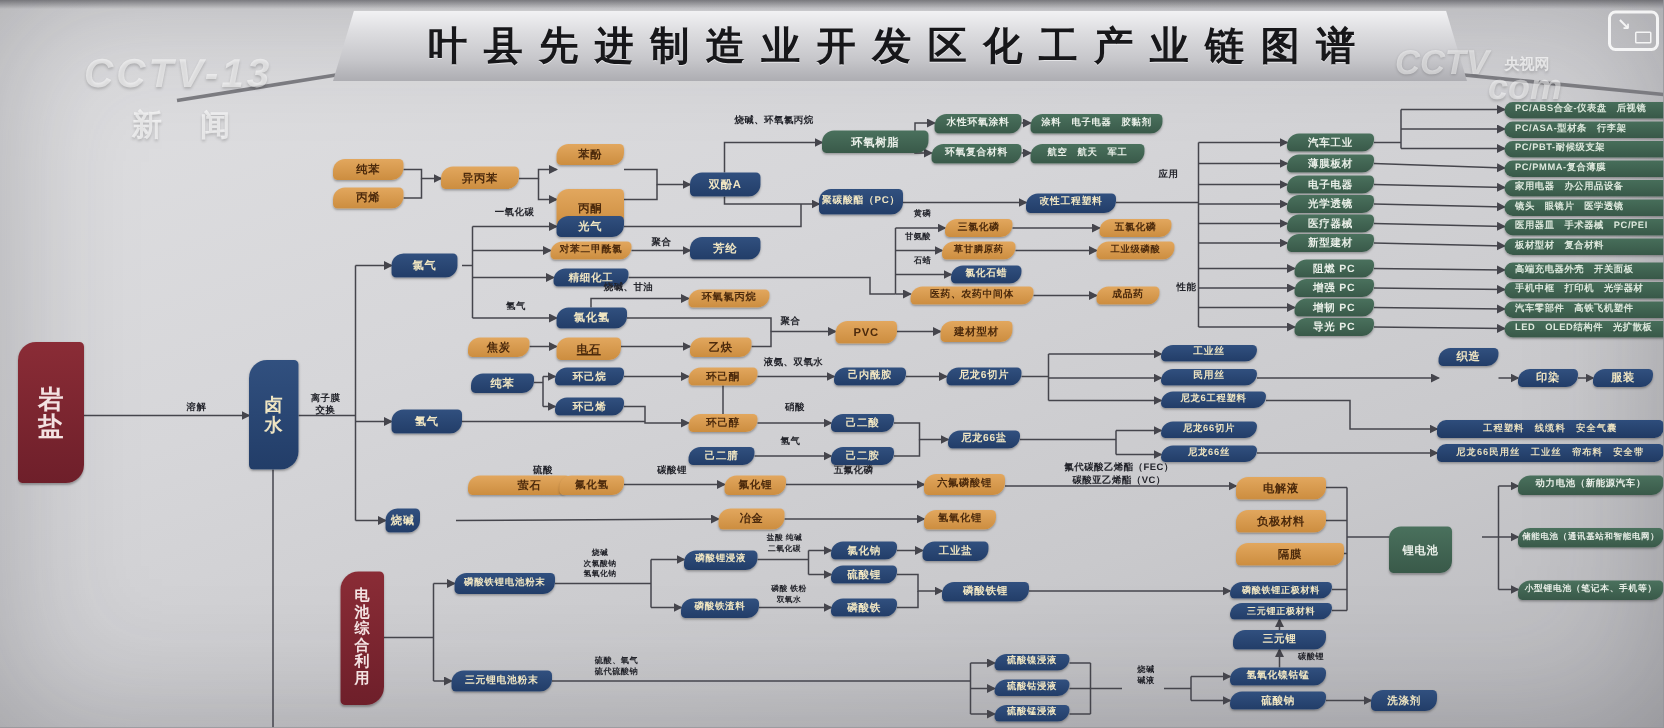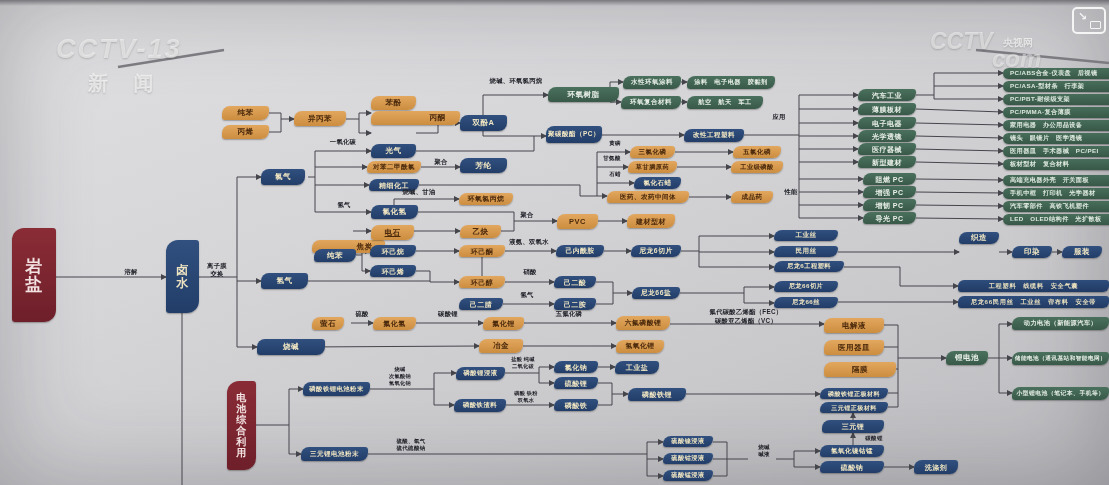--- a/index.html
+++ b/index.html
@@ -203,61 +203,64 @@
       <polyline points="713,476 727,476" class="edge"></polyline>
       <polyline points="727,442 727,476" class="edge"></polyline>
       <polyline points="727,459 748,459" class="edge"></polyline>
       <polyline points="776,459 794,459" class="edge"></polyline>
       <polyline points="794,451 794,467" class="edge"></polyline>
       <polyline points="794,451 820,451" class="edge" marker-end="url(#arw)"></polyline>
       <polyline points="794,467 820,467" class="edge" marker-end="url(#arw)"></polyline>
       <polyline points="884,467 914,467" class="edge" marker-end="url(#arw)"></polyline>
     </svg>
 
+  <div id="banner">
+    <h1>叶县先进制造业开发区化工产业链图谱</h1>
+  </div>
 
   <div class="wm" id="wm-left">CCTV-13</div>
   <div class="wm" id="wm-left-sub">新 闻</div>
   <div class="wm" id="wm-right">CCTV</div>
   <div class="wm" id="wm-right-name">央视网</div>
   <div class="wm" id="wm-right-com">com</div>
 
   <div id="pip">
       <span class="arr">↘</span>
     </div>
 <div class="node t-r vert" style="left: 12px; top: 228px; width: 44px; height: 94px; font-size: 17px;">
       <span>岩</span>
       <span>盐</span>
     </div>
     <div class="node t-b vert" style="left: 166px; top: 240px; width: 33px; height: 73px; font-size: 12px;">
       <span>卤</span>
       <span>水</span>
     </div>
     <div class="node t-b" style="left: 261px; top: 169px; width: 44px; height: 16px;">氯气</div>
     <div class="node t-b" style="left: 261px; top: 273px; width: 47px; height: 16px;">氢气</div>
-    <div class="node t-b" style="left: 257px; top: 339px; width: 68px; height: 16px;">烧碱</div>
+    <div class="node t-b" style="left: 257px; top: 339px; width: 23px; height: 16px;">烧碱</div>
     <div class="node t-o" style="left: 222px; top: 106px; width: 47px; height: 14px;">纯苯</div>
     <div class="node t-o" style="left: 222px; top: 125px; width: 47px; height: 14px;">丙烯</div>
     <div class="node t-o" style="left: 294px; top: 111px; width: 52px; height: 15px;">异丙苯</div>
     <div class="node t-o" style="left: 371px; top: 96px; width: 45px; height: 14px;">苯酚</div>
-    <div class="node t-o" style="left: 371px; top: 111px; width: 45px; height: 14px; padding-left: 44px;">丙酮</div>
+    <div class="node t-o" style="left: 371px; top: 126px; width: 45px; height: 26px;">丙酮</div>
     <div class="node t-b" style="left: 460px; top: 115px; width: 47px; height: 16px;">双酚A</div>
     <div class="node t-g" style="left: 548px; top: 87px; width: 71px; height: 15px;">环氧树脂</div>
     <div class="node t-g" style="left: 623px; top: 76px; width: 58px; height: 13px; font-size: 6.5px;">水性环氧涂料</div>
     <div class="node t-g" style="left: 621px; top: 96px; width: 60px; height: 13px; font-size: 6.5px;">环氧复合材料</div>
     <div class="node t-g" style="left: 687px; top: 76px; width: 88px; height: 13px; font-size: 6.2px;">涂料　电子电器　胶黏剂</div>
     <div class="node t-g" style="left: 687px; top: 96px; width: 76px; height: 13px; font-size: 6.2px;">航空　航天　军工</div>
     <div class="node t-b" style="left: 546px; top: 126px; width: 56px; height: 17px; font-size: 6.5px;">聚碳酸酯（PC）</div>
     <div class="node t-b" style="left: 684px; top: 129px; width: 60px; height: 13px; font-size: 6.5px;">改性工程塑料</div>
     <div class="node t-b" style="left: 371px; top: 144px; width: 45px; height: 14px;">光气</div>
     <div class="node t-o" style="left: 367px; top: 161px; width: 54px; height: 12px; font-size: 6.5px;">对苯二甲酰氯</div>
     <div class="node t-b" style="left: 460px; top: 158px; width: 47px; height: 15px;">芳纶</div>
     <div class="node t-b" style="left: 369px; top: 179px; width: 50px; height: 12px; font-size: 7px;">精细化工</div>
     <div class="node t-b" style="left: 371px; top: 205px; width: 47px; height: 14px;">氯化氢</div>
     <div class="node t-o" style="left: 459px; top: 193px; width: 54px; height: 12px; font-size: 6.8px;">环氧氯丙烷</div>
-    <div class="node t-o" style="left: 312px; top: 240px; width: 41px; height: 13px; padding-left: 32px;">焦炭</div>
+    <div class="node t-o" style="left: 312px; top: 225px; width: 41px; height: 13px;">焦炭</div>
     <div class="node t-o" style="left: 371px; top: 225px; width: 43px; height: 15px; text-decoration: underline;">电石</div>
     <div class="node t-o" style="left: 460px; top: 225px; width: 41px; height: 13px;">乙炔</div>
     <div class="node t-o" style="left: 557px; top: 214px; width: 41px; height: 15px;">PVC</div>
     <div class="node t-o" style="left: 627px; top: 214px; width: 48px; height: 14px; font-size: 7px;">建材型材</div>
     <div class="node t-o" style="left: 630px; top: 146px; width: 45px; height: 12px; font-size: 6.5px;">三氯化磷</div>
     <div class="node t-o" style="left: 733px; top: 146px; width: 48px; height: 12px; font-size: 6.5px;">五氯化磷</div>
     <div class="node t-o" style="left: 628px; top: 161px; width: 49px; height: 12px; font-size: 6.2px;">草甘膦原药</div>
     <div class="node t-o" style="left: 731px; top: 161px; width: 52px; height: 12px; font-size: 6.2px;">工业级磷酸</div>
     <div class="node t-b" style="left: 634px; top: 177px; width: 47px; height: 12px; font-size: 6.5px;">氯化石蜡</div>
     <div class="node t-o" style="left: 607px; top: 191px; width: 82px; height: 12px; font-size: 6.5px;">医药、农药中间体</div>
@@ -276,40 +279,40 @@
     <div class="node t-b" style="left: 554px; top: 298px; width: 42px; height: 12px; font-size: 7px;">己二胺</div>
     <div class="node t-b" style="left: 632px; top: 287px; width: 48px; height: 12px; font-size: 6.8px;">尼龙66盐</div>
     <div class="node t-b" style="left: 774px; top: 281px; width: 64px; height: 11px; font-size: 6.2px;">尼龙66切片</div>
     <div class="node t-b" style="left: 774px; top: 297px; width: 64px; height: 11px; font-size: 6.2px;">尼龙66丝</div>
     <div class="node t-b" style="left: 459px; top: 298px; width: 44px; height: 12px; font-size: 7px;">己二腈</div>
     <div class="node t-b" style="left: 959px; top: 232px; width: 40px; height: 12px;">织造</div>
     <div class="node t-b" style="left: 1012px; top: 246px; width: 40px; height: 12px;">印染</div>
     <div class="node t-b" style="left: 1062px; top: 246px; width: 40px; height: 12px;">服装</div>
     <div class="node t-bw" style="left: 958px; top: 280px; width: 151px; height: 12px;">工程塑料　线缆料　安全气囊</div>
     <div class="node t-bw" style="left: 958px; top: 296px; width: 151px; height: 12px;">尼龙66民用丝　工业丝　帘布料　安全带</div>
-    <div class="node t-o" style="left: 312px; top: 317px; width: 32px; height: 13px;">萤石</div>
+    <div class="node t-o" style="left: 312px; top: 317px; width: 54px; height: 13px; padding-left: 14px;">萤石</div>
     <div class="node t-o" style="left: 373px; top: 317px; width: 43px; height: 13px; font-size: 7px;">氟化氢</div>
     <div class="node t-o" style="left: 483px; top: 317px; width: 41px; height: 13px; font-size: 7px;">氟化锂</div>
     <div class="node t-o" style="left: 616px; top: 316px; width: 54px; height: 14px; font-size: 6.8px;">六氟磷酸锂</div>
     <div class="node t-o" style="left: 824px; top: 318px; width: 60px; height: 15px;">电解液</div>
-    <div class="node t-o" style="left: 824px; top: 340px; width: 60px; height: 15px;">医用器皿</div>
+    <div class="node t-o" style="left: 824px; top: 340px; width: 60px; height: 15px;">负极材料</div>
     <div class="node t-o" style="left: 824px; top: 362px; width: 72px; height: 15px;">隔膜</div>
     <div class="node t-o" style="left: 616px; top: 340px; width: 48px; height: 13px; font-size: 6.8px;">氢氧化锂</div>
     <div class="node t-b" style="left: 615px; top: 361px; width: 44px; height: 13px; font-size: 7px;">工业盐</div>
     <div class="node t-o" style="left: 479px; top: 339px; width: 44px; height: 14px;">冶金</div>
     <div class="node t-b" style="left: 303px; top: 382px; width: 67px; height: 14px; font-size: 6.3px;">磷酸铁锂电池粉末</div>
     <div class="node t-b" style="left: 456px; top: 367px; width: 49px; height: 13px; font-size: 6.3px;">磷酸锂浸液</div>
     <div class="node t-b" style="left: 554px; top: 361px; width: 44px; height: 12px; font-size: 7px;">氯化钠</div>
     <div class="node t-b" style="left: 554px; top: 377px; width: 44px; height: 12px; font-size: 7px;">硫酸锂</div>
     <div class="node t-b" style="left: 454px; top: 399px; width: 52px; height: 13px; font-size: 6.3px;">磷酸铁渣料</div>
     <div class="node t-b" style="left: 554px; top: 399px; width: 44px; height: 12px; font-size: 7px;">磷酸铁</div>
     <div class="node t-b" style="left: 628px; top: 388px; width: 58px; height: 13px; font-size: 7px;">磷酸铁锂</div>
     <div class="node t-b" style="left: 820px; top: 388px; width: 68px; height: 11px; font-size: 6px;">磷酸铁锂正极材料</div>
     <div class="node t-b" style="left: 820px; top: 402px; width: 68px; height: 11px; font-size: 6px;">三元锂正极材料</div>
-    <div class="node t-g" style="left: 946px; top: 351px; width: 42px; height: 14px;">锂电池</div>
+    <div class="node t-g" style="left: 926px; top: 351px; width: 42px; height: 31px;">锂电池</div>
     <div class="node t-g" style="left: 1012px; top: 317px; width: 97px; height: 13px; font-size: 6.2px;">动力电池（新能源汽车）</div>
     <div class="node t-g" style="left: 1012px; top: 352px; width: 97px; height: 13px; font-size: 5.6px;">储能电池（通讯基站和智能电网）</div>
     <div class="node t-g" style="left: 1012px; top: 387px; width: 97px; height: 13px; font-size: 5.8px;">小型锂电池（笔记本、手机等）</div>
     <div class="node t-r vert" style="left: 227px; top: 381px; width: 29px; height: 89px; font-size: 10px;">
       <span>电</span>
       <span>池</span>
       <span>综</span>
       <span>合</span>
       <span>利</span>
       <span>用</span>

